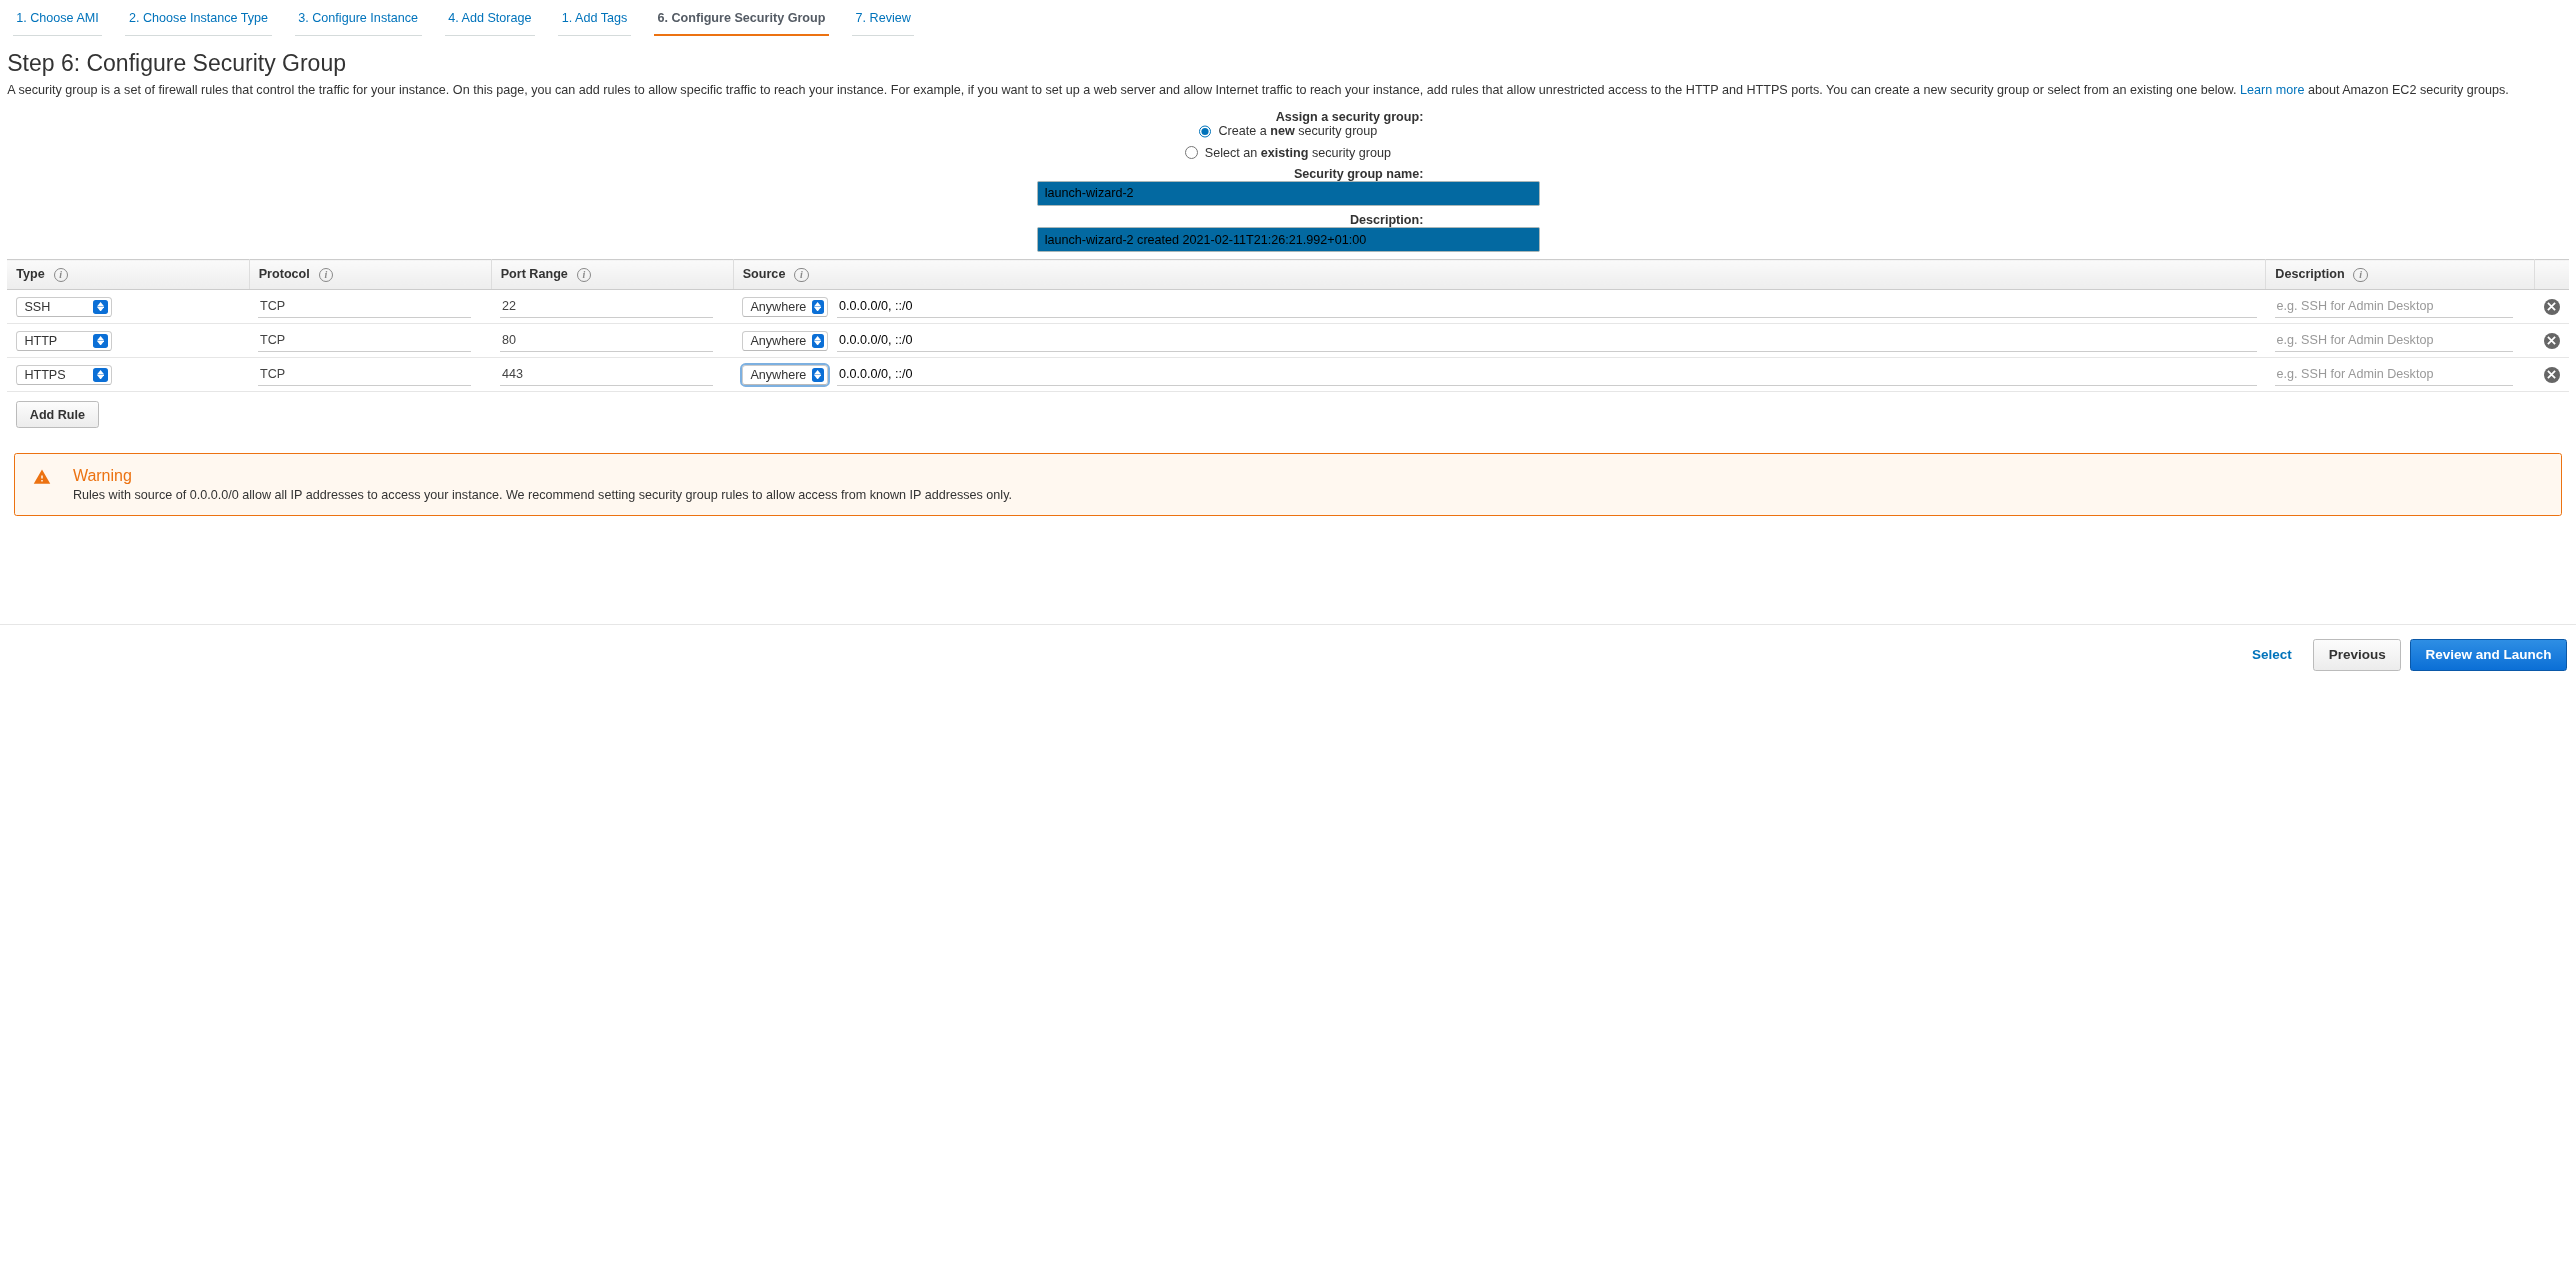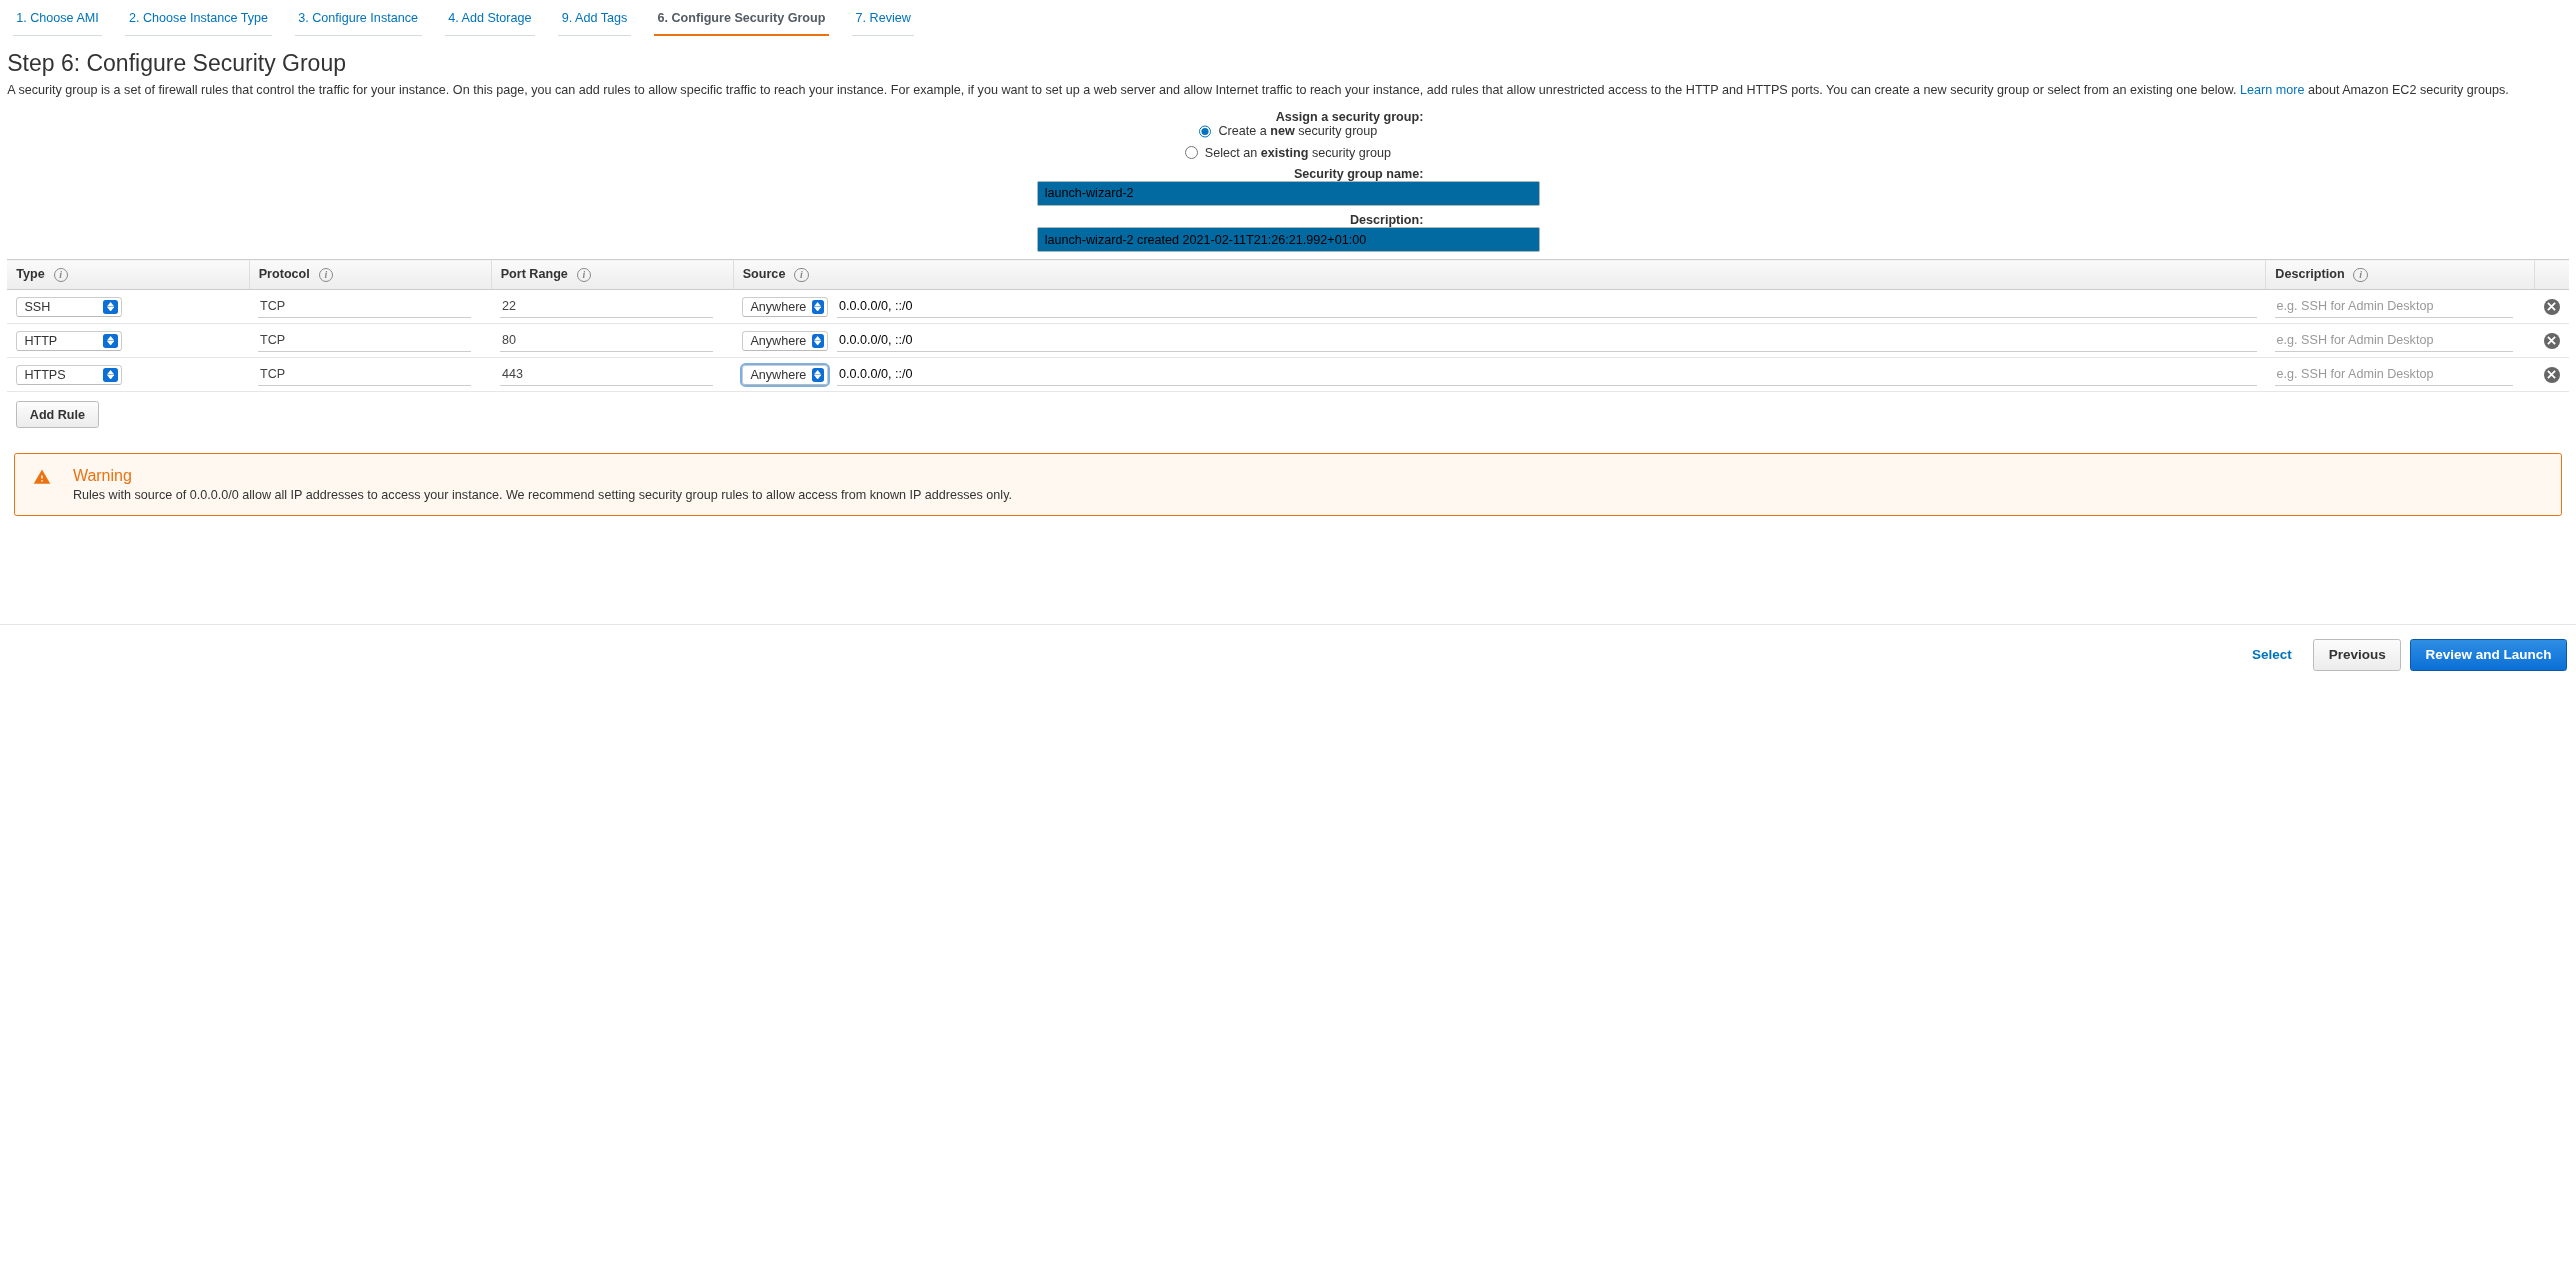--- a/index.html
+++ b/index.html
@@ -107,21 +107,21 @@
     display: inline-flex;
     align-items: center;
     justify-content: space-between;
     border: 0.9px solid #ccc;
     border-bottom: 1.8px solid #bbb;
     border-radius: 3.6px;
     padding: 1.8px 3.6px 1.8px 7.2px;
     background: #fff;
     font-size: 12.6px;
     cursor: pointer;
-    width: 106px;
+    width: 96px;
   }
   .source-select { width: 86px; }
   .source-select.focused {
     outline: 2.7px solid #7db0e0;
     outline-offset: 0.9px;
   }
   .select-handle {
     background: #0b6fd6;
     border-radius: 2.7px;
     width: 14.4px; height: 14.4px;
@@ -219,21 +219,21 @@
   }
 </style>
 </head>
 <body>
 
 <div class="wizard-tabs">
   <div class="wizard-tab">1. Choose AMI</div>
   <div class="wizard-tab">2. Choose Instance Type</div>
   <div class="wizard-tab">3. Configure Instance</div>
   <div class="wizard-tab">4. Add Storage</div>
-  <div class="wizard-tab">9. Add Tags</div>
+  <div class="wizard-tab">1. Add Tags</div>
   <div class="wizard-tab active">6. Configure Security Group</div>
   <div class="wizard-tab">7. Review</div>
 </div>
 
 <div class="main">
   <h1>Step 6: Configure Security Group</h1>
   <p class="desc">
     <span>A security group is a set of firewall rules that control the traffic for your instance. On this page, you can add rules to allow specific traffic to reach your instance. For example, if you want to set up a web server and allow Internet traffic to reach your instance, add rules that allow unrestricted access to the HTTP and HTTPS ports. You can create a new security group or select from an existing one below. </span><a>Learn more</a><span> about Amazon EC2 security groups.</span>
   </p>
 

